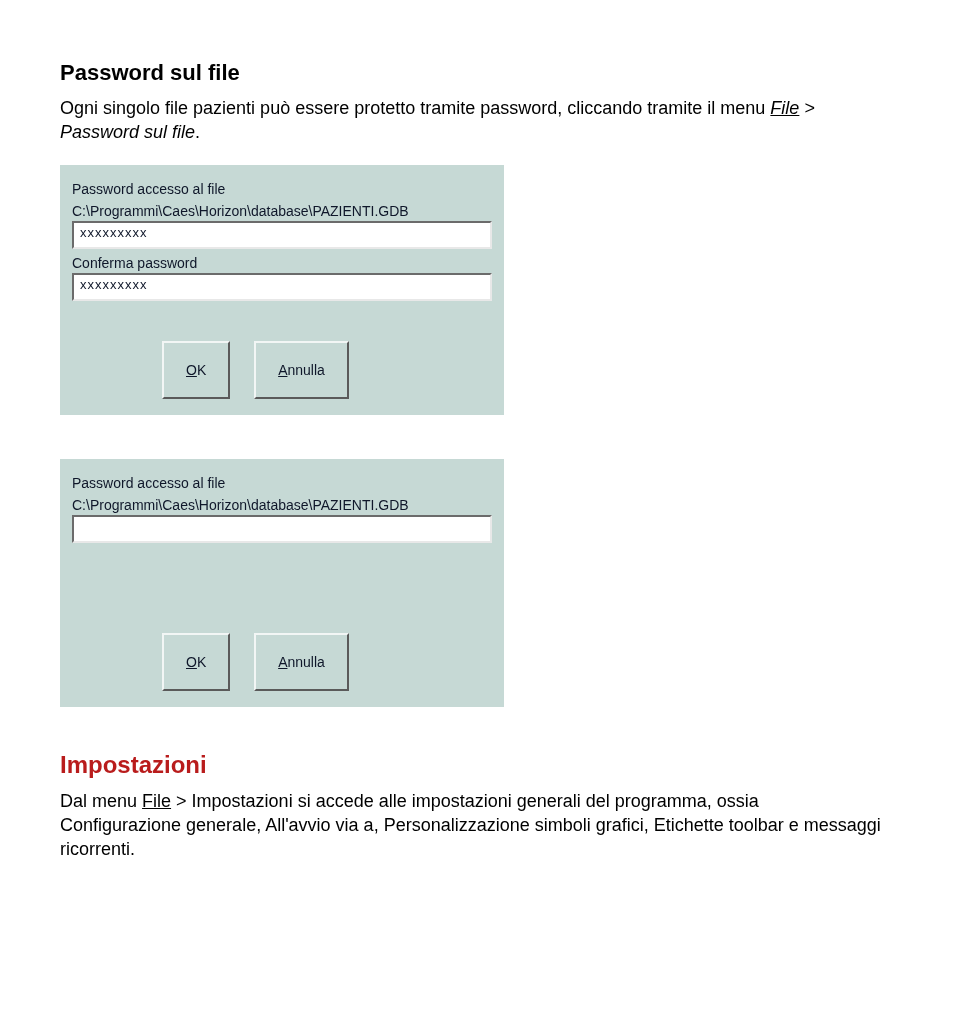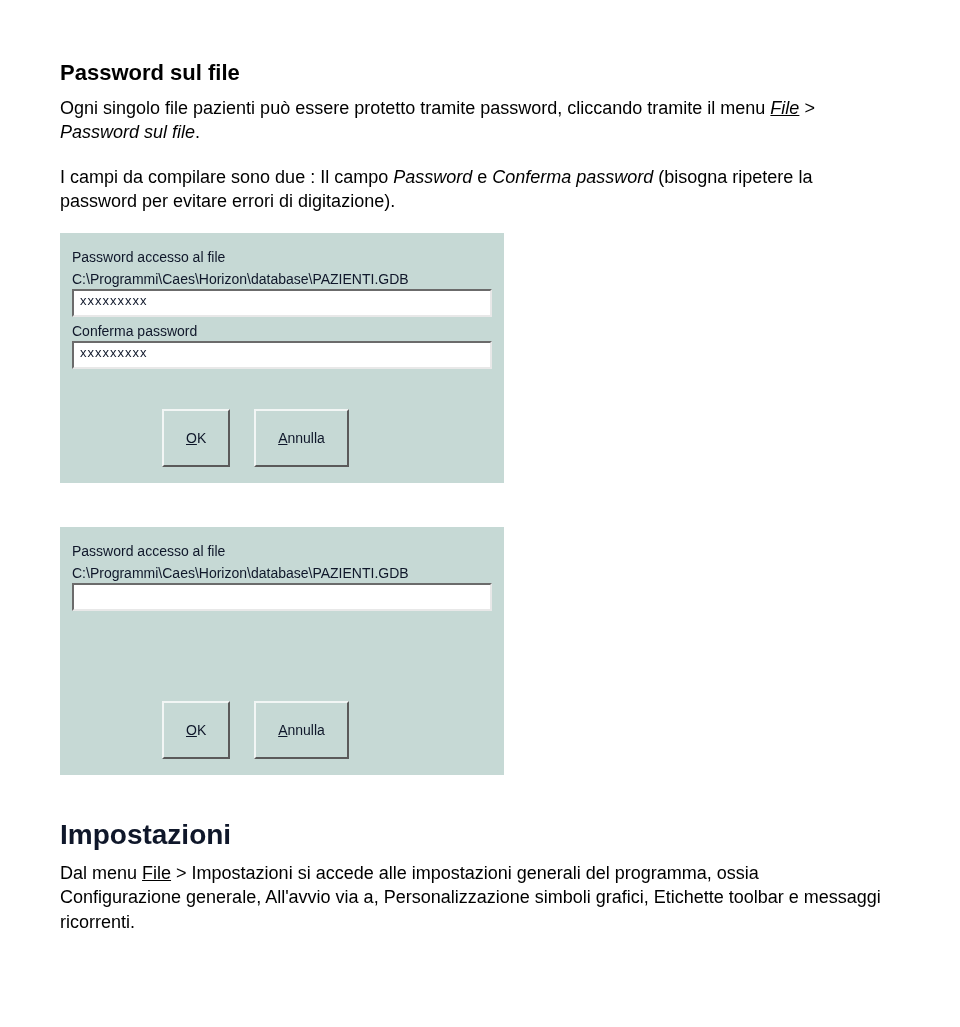--- a/index.html
+++ b/index.html
@@ -19,22 +19,22 @@
     margin-bottom: 30px;
     text-align: right;
     font-size: 18px;
   }
   h2 {
     font-size: 22px;
     font-weight: bold;
     margin: 20px 0 10px 0;
   }
   h2.blue {
-    color: #0f172a;
-    font-size: 28px;
+    color: #b91c1c;
+    font-size: 24px;
   }
   p {
     font-size: 18px;
     line-height: 1.35;
     margin: 10px 16px 20px 0;
   }
   .italic { font-style: italic; }
   .underline { text-decoration: underline; }
 
   .dialog {
@@ -84,23 +84,20 @@
 
 <div class="page">
 
 
   <h2>Password sul file</h2>
 
   <p>
     <span>Ogni singolo file pazienti può essere protetto tramite password, cliccando tramite il menu </span><span class="italic"><span class="underline">File</span></span><span> &gt; </span><span class="italic">Password sul file</span><span>.</span>
   </p>
 
-  <p>
-    <span>I campi da compilare sono due : Il campo </span><span class="italic">Password</span><span> e </span><span class="italic">Conferma password</span><span> (bisogna ripetere la password per evitare errori di digitazione).</span>
-  </p>
 
   <div class="dialog">
     <div class="lbl">Password accesso al file</div>
     <div class="lbl">C:\Programmi\Caes\Horizon\database\PAZIENTI.GDB</div>
     <div class="field">xxxxxxxxx</div>
     <div class="lbl">Conferma password</div>
     <div class="field">xxxxxxxxx</div>
     <div class="buttons">
       <span class="btn"><span class="ul">O</span><span>K</span></span>
       <span class="btn"><span class="ul">A</span><span>nnulla</span></span>

